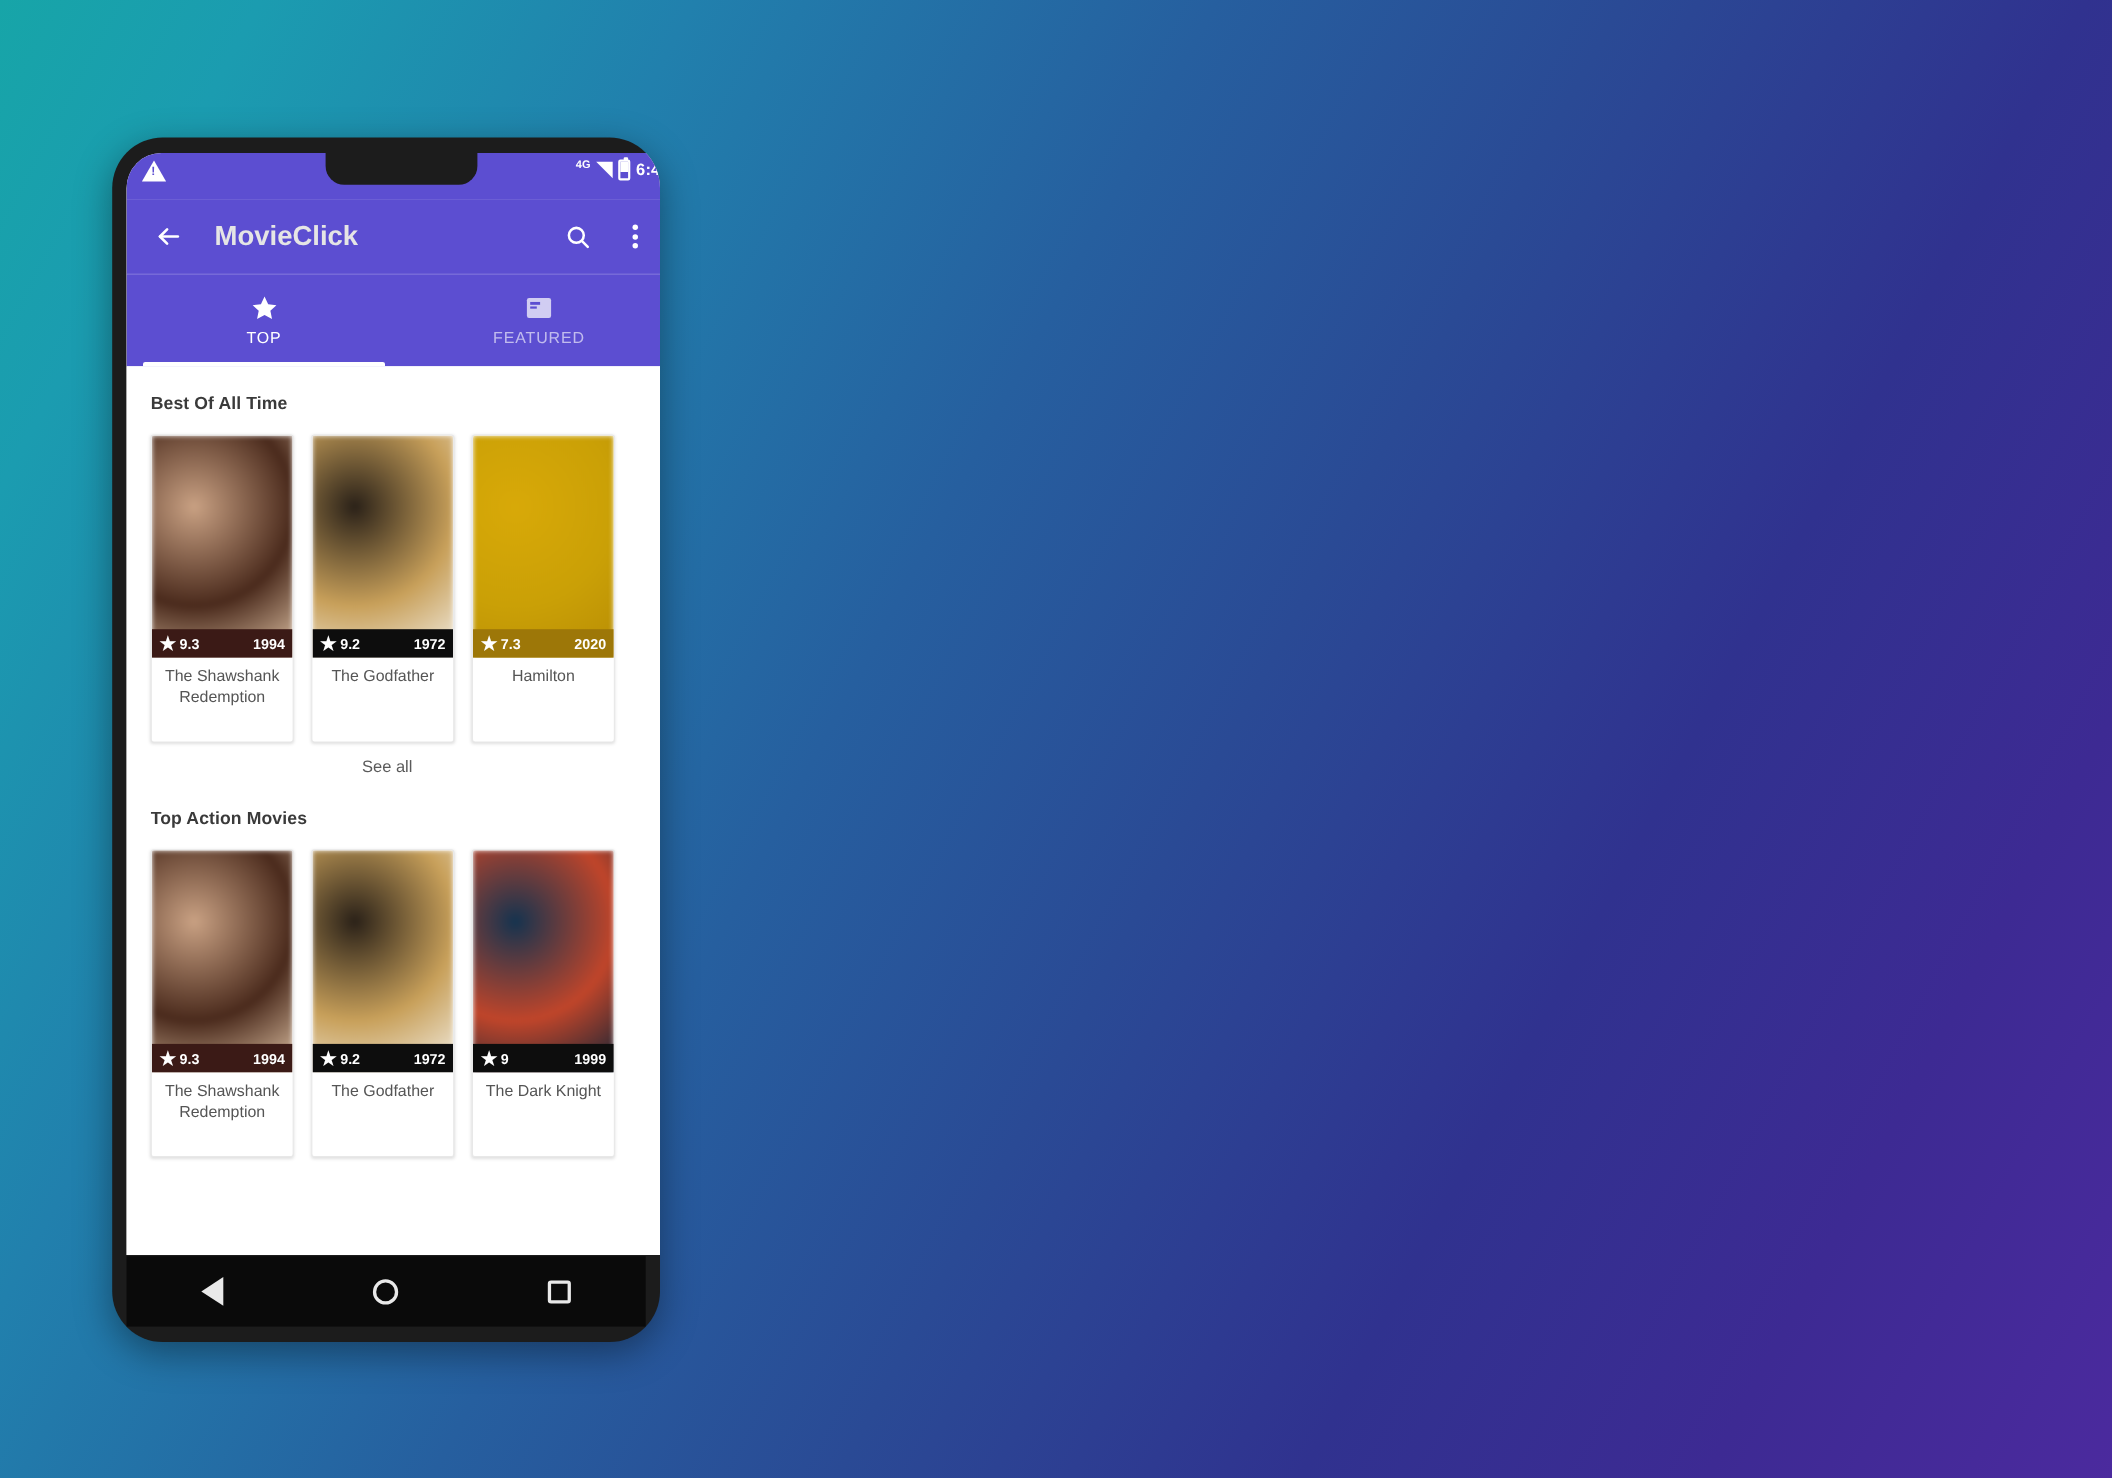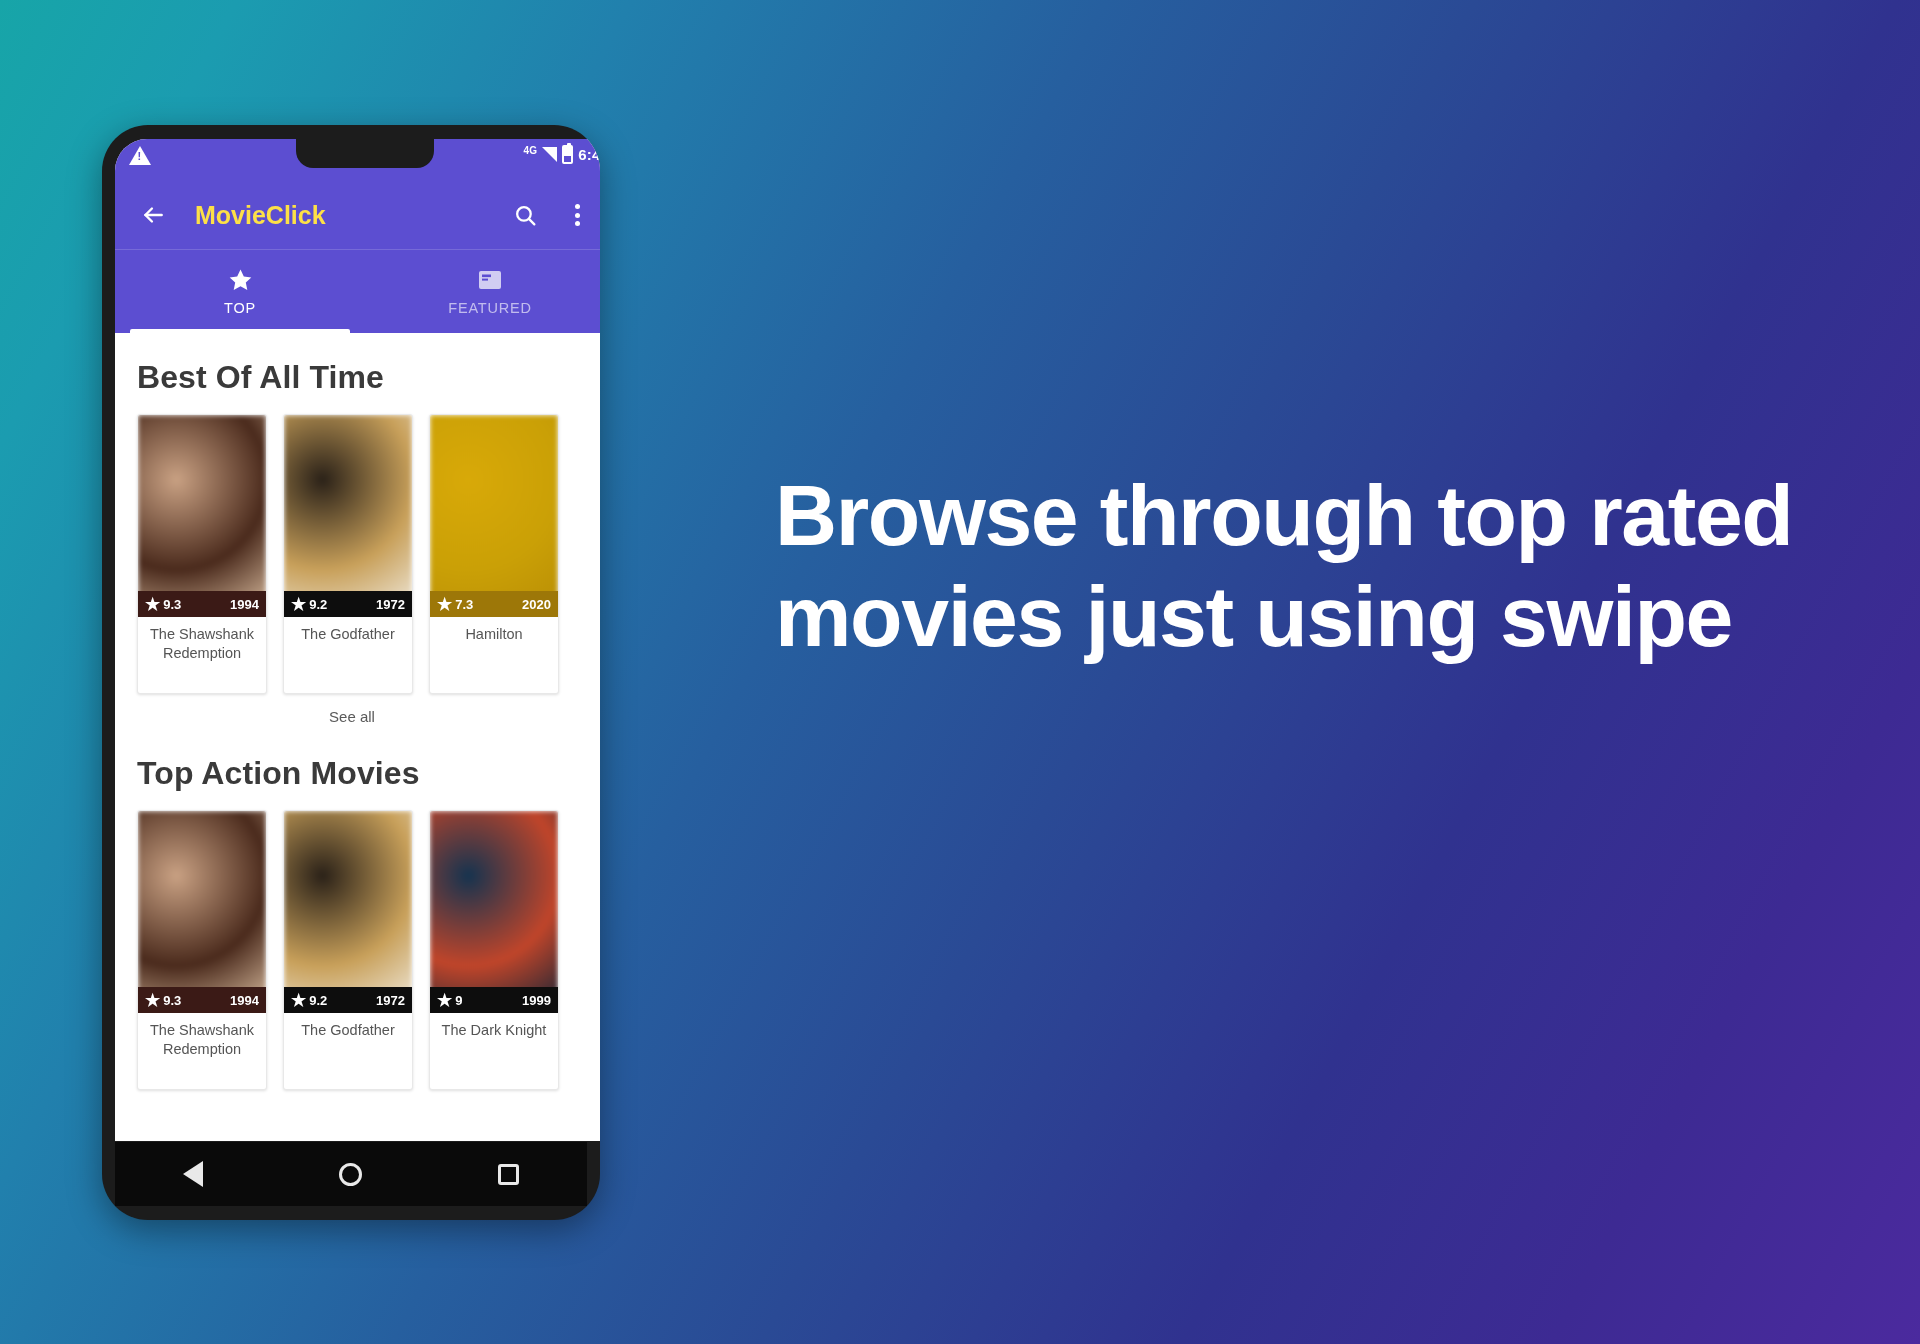--- a/index.html
+++ b/index.html
@@ -119,21 +119,21 @@
     gap: 8px;
     position: relative;
   }
   .ic-btn {
     width: 44px; height: 44px;
     display: flex; align-items: center; justify-content: center;
     color: #ffffff;
     flex: 0 0 auto;
   }
   .app-title {
-    color: #fde047;
+    color: #e5e5e5;
     font-size: 25px; font-weight: bold;
     margin-left: 12px;
     flex: 1 1 auto;
     white-space: nowrap;
   }
   .dots { display: flex; flex-direction: column; gap: 3.5px; }
   .dots i { width: 5px; height: 5px; background: #fff; border-radius: 50%; display: block; }
 
   
   .tabs {
@@ -158,21 +158,21 @@
     position: absolute;
     bottom: 0; left: 6%;
     width: 88%; height: 4px;
     background: #ffffff;
     border-radius: 2px 2px 0 0;
   }
 
   
   .content { background: #ffffff; height: 808px; overflow: hidden; position: relative; }
   .section-title {
-    font-size: 32px; color: #3a3a3a; font-weight: bold;
+    font-size: 16px; color: #3a3a3a; font-weight: bold;
     padding: 26px 0 0 22px;
     letter-spacing: .1px;
   }
   .card-row {
     display: flex; gap: 16px;
     padding: 18px 0 0 22px;
   }
   .mcard {
     width: 130px;
     background: #ffffff;
@@ -415,15 +415,14 @@
 
       <div class="nav-bar">
         <span class="nav-back"></span>
         <span class="nav-home"></span>
         <span class="nav-recent"></span>
       </div>
 
     </div>
   </div>
 
-  <div id="headline">Browse through top rated movies just using swipe</div>
 
 </div>
 
 </body></html>

